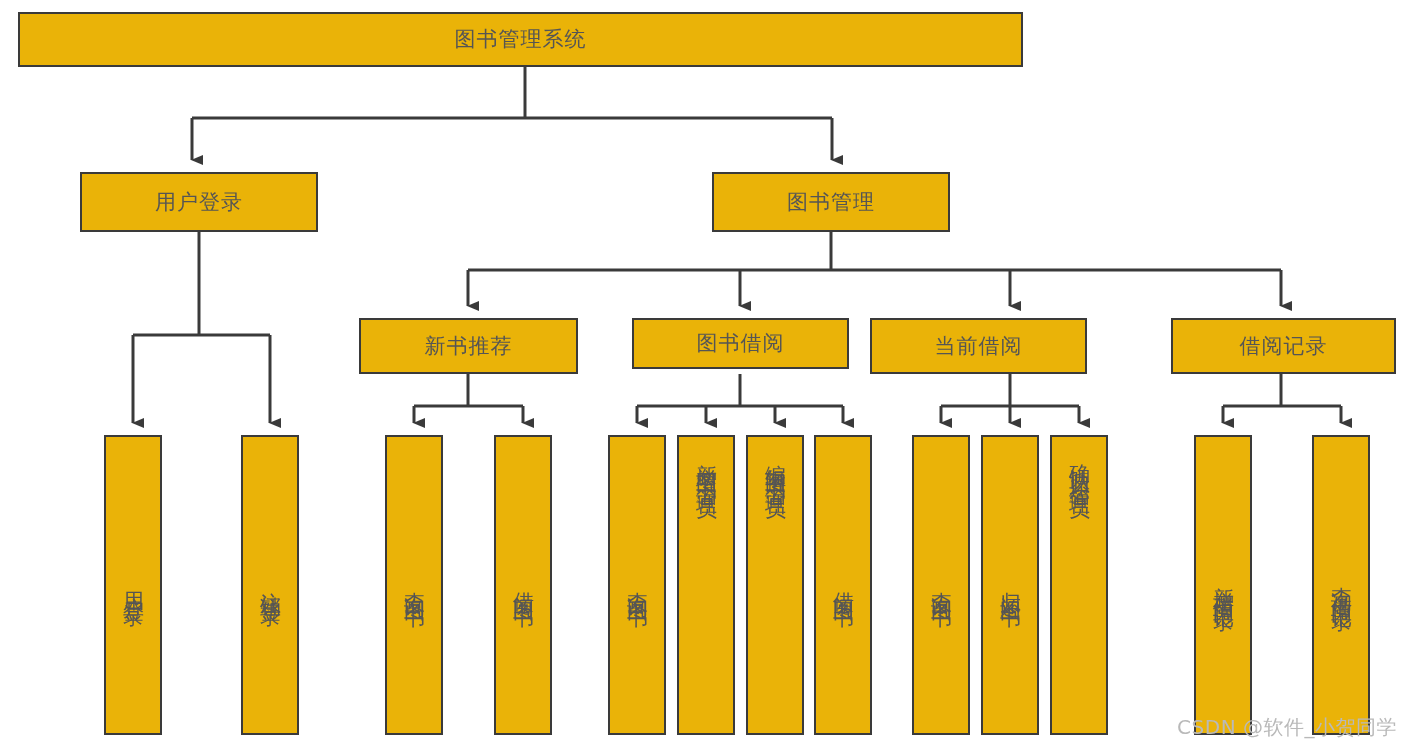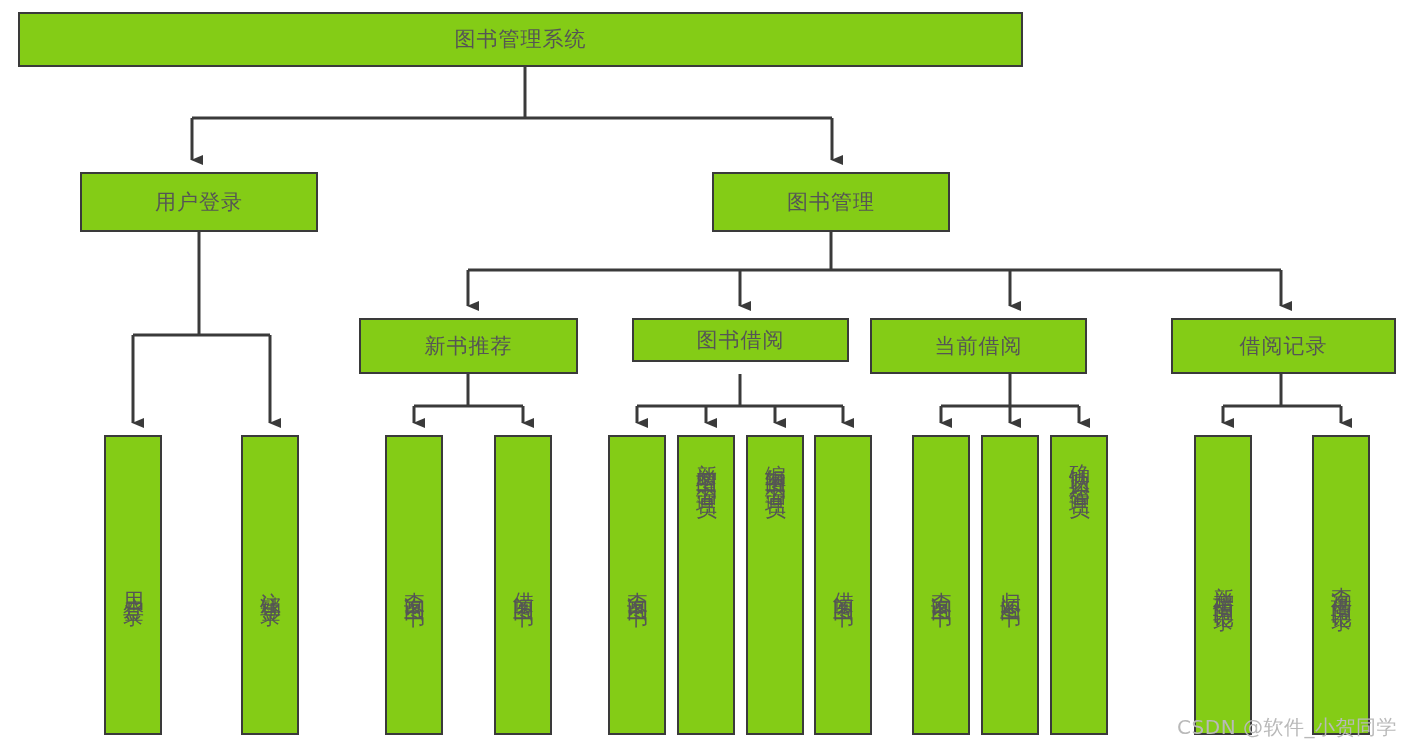--- a/index.html
+++ b/index.html
@@ -24,21 +24,21 @@
     position: absolute;
     left: 0;
     top: 0;
     width: 1405px;
     height: 747px;
     pointer-events: none;
   }
   .node {
     position: absolute;
     box-sizing: border-box;
-    background: #84cc16;
+    background: #eab308;
     border: 2px solid #3a3a3a;
     display: flex;
     align-items: center;
     justify-content: center;
     overflow: hidden;
   }
   .node-label {
     color: #555555;
     font-size: 21px;
     line-height: 1.25;
@@ -139,21 +139,21 @@
   </div>
 
   <div class="node" style="left:359px; top:318px; width:219px; height:56px;">
     <span class="node-label">新书推荐</span>
   </div>
 
   <div class="node" style="left:712px; top:172px; width:238px; height:60px;">
     <span class="node-label">图书管理</span>
   </div>
 
-  <div class="node" style="left:632px; top:318px; width:217px; height:44px;">
+  <div class="node" style="left:632px; top:318px; width:217px; height:51px;">
     <span class="node-label">图书借阅</span>
   </div>
 
   <div class="node" style="left:870px; top:318px; width:217px; height:56px;">
     <span class="node-label">当前借阅</span>
   </div>
 
   <div class="node" style="left:1171px; top:318px; width:225px; height:56px;">
     <span class="node-label">借阅记录</span>
   </div>

